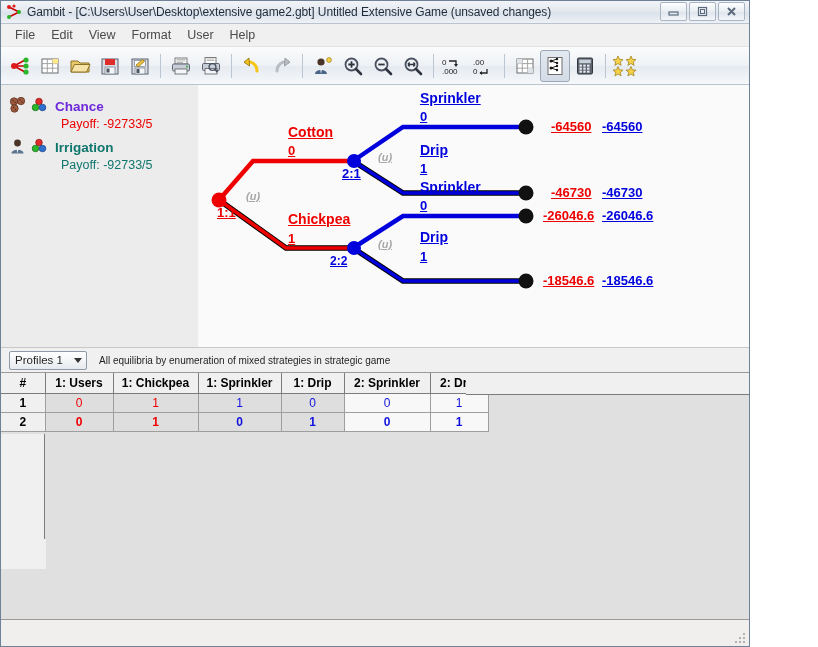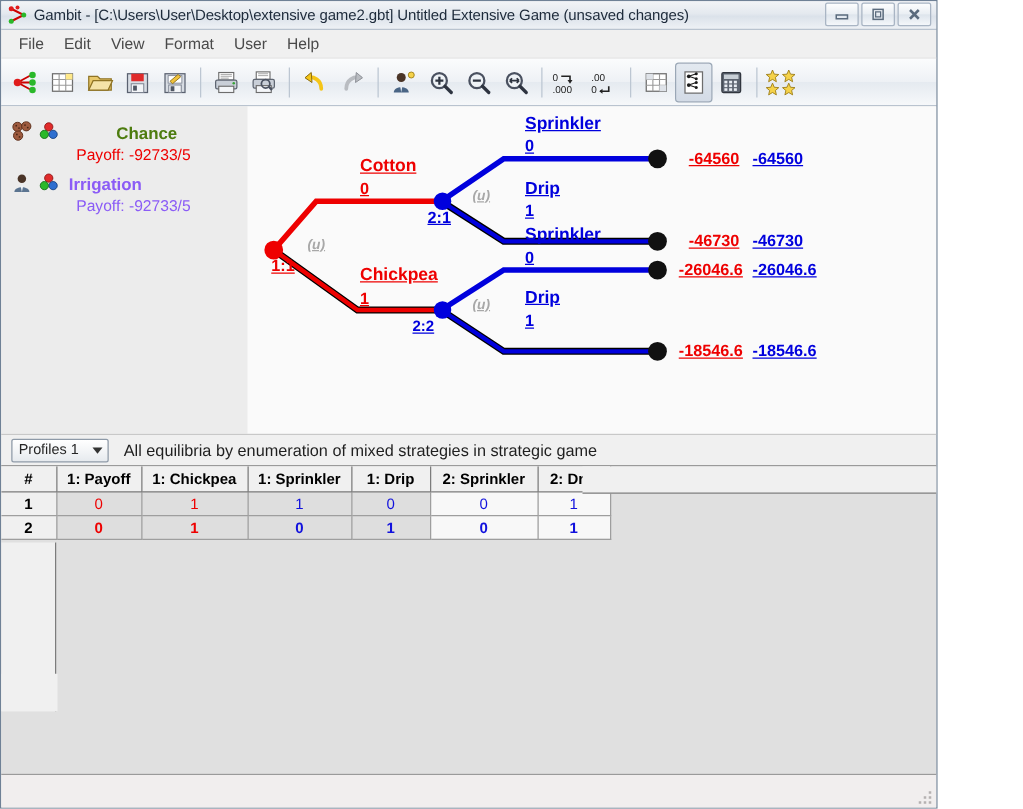--- a/index.html
+++ b/index.html
@@ -146,23 +146,23 @@
   .player-name {
     font-size: 13.5px;
     font-weight: bold;
   }
   .player-payoff {
     font-size: 12.5px;
     padding-left: 60px;
     margin-top: 0px;
     margin-bottom: 3px;
   }
-  .p-chance { color: #4d7c0f; margin-left: 38px; }
+  .p-chance { color: #6d28d9; }
   .p-crop   { color: #ee0000; }
-  .p-irr    { color: #8b5cf6; }
+  .p-irr    { color: #0f766e; }
 
   
   #tree-panel {
     flex: 1 1 auto;
     background: #fafafa;
     position: relative;
     overflow: hidden;
   }
   #tree-svg { position: absolute; left:0; top:0; }
   .tree-lbl {
@@ -204,21 +204,21 @@
     color: #262626;
   }
   .combo-arrow {
     width: 0; height: 0;
     border-left: 4px solid transparent;
     border-right: 4px solid transparent;
     border-top: 5px solid #333;
   }
   #profiles-desc {
     margin-left: 12px;
-    font-size: 13px;
+    font-size: 10px;
     color: #1f1f1f;
   }
 
   
   #table-area {
     flex: 1 1 auto;
     background: #e0e0e0;
     position: relative;
     overflow: hidden;
     border-top: 1px solid #9a9a9a;
@@ -677,21 +677,21 @@
           <col style="width:68px">
           <col style="width:85px">
         <col style="width:83px">
           <col style="width:63px">
           <col style="width:86px">
           <col style="width:58px">
       </colgroup>
       <thead>
         <tr>
           <th class="rowhdr">#</th>
-          <th>1: Payoff</th>
+          <th>1: Users</th>
           <th>1: Chickpea</th>
           <th>1: Sprinkler</th>
           <th>1: Drip</th>
           <th>2: Sprinkler</th>
           <th>2: Drip</th>
         </tr>
       </thead>
       <tbody>
         <tr>
           <td class="rowhdr">1</td>

